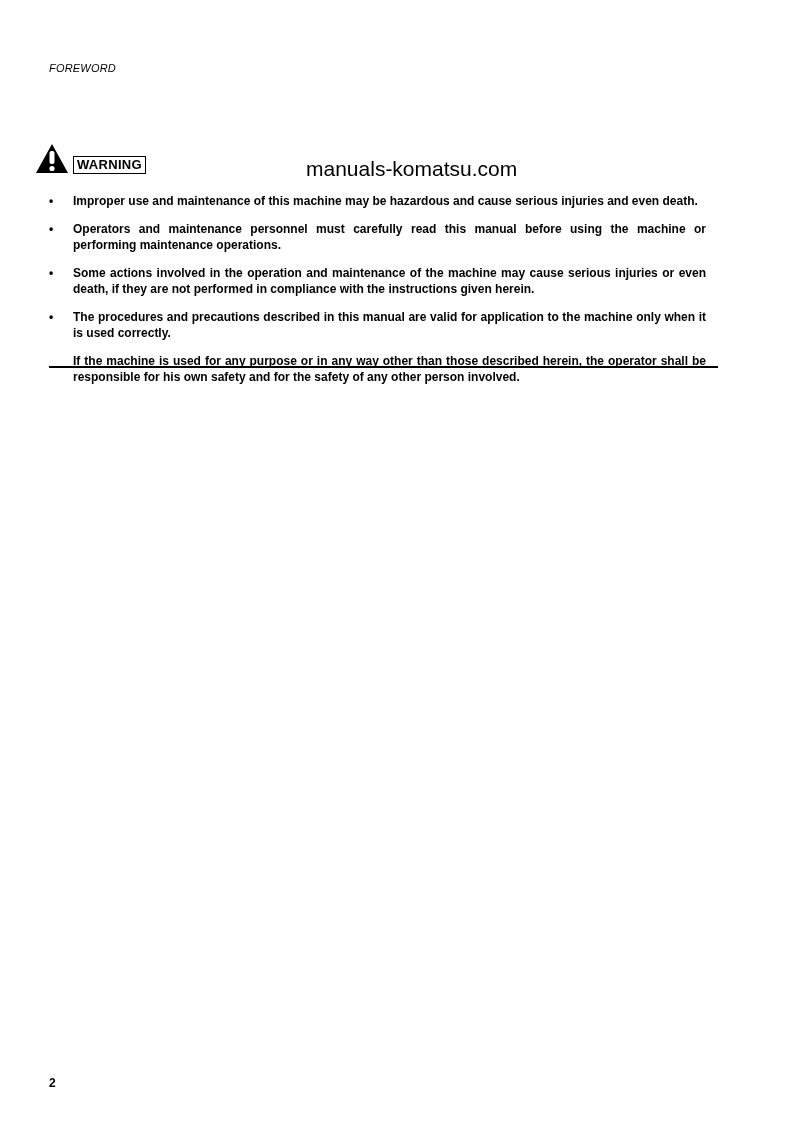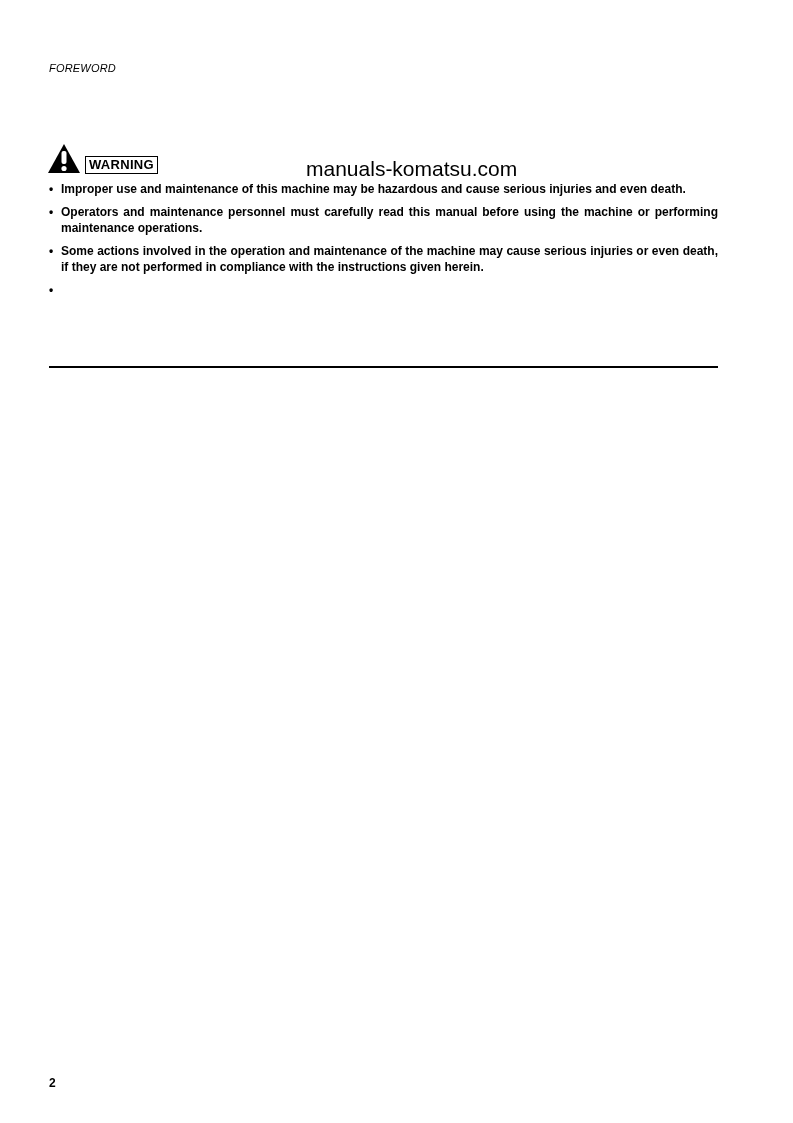--- a/index.html
+++ b/index.html
@@ -1,28 +1,28 @@
 <!DOCTYPE html>
 <html><head>
 <meta charset="utf-8">
 <style>
   html, body { margin: 0; padding: 0; background: #ffffff; }
   body { width: 793px; height: 1123px; position: relative; overflow: hidden;
          font-family: "Liberation Sans", sans-serif; color: #000; }
   .header { position: absolute; left: 49px; top: 62px; font-size: 11px; letter-spacing: 0.2px; font-style: italic; }
-  .warn-head { position: absolute; left: 47px; top: 143px; height: 31px; display: flex; align-items: flex-end; text-align: center; }
+  .warn-head { position: absolute; left: 35px; top: 143px; height: 31px; display: flex; align-items: flex-end; text-align: center; }
   .warn-icon { width: 34px; height: 31px; display: block; }
   .warn-label { margin-left: 4px; border: 1.5px solid #000; font-size: 13px; font-weight: bold;
                 line-height: 16px; padding: 0 3px; height: 16px; letter-spacing: 0.3px; }
   .watermark { position: absolute; left: 294px; top: 157px; font-size: 21px; line-height: 24px; margin-left: 12px; }
   .items { position: absolute; left: 49px; top: 181px; width: 669px; margin: 0; padding: 0; list-style: none; }
   .items li { position: relative; padding-left: 12px; font-size: 12px; font-weight: bold;
               line-height: 16px; margin-bottom: 7px; text-align: justify; }
   .items li .bullet { position: absolute; left: 0; top: 0; }
-  .items li p { margin: 0; }
+  .items li p { margin: 12px; }
   .rule { position: absolute; left: 49px; top: 366px; width: 669px; height: 2px; background: #000; }
   .page-num { position: absolute; left: 49px; top: 1076px; font-size: 12px; font-weight: bold; }
 </style>
 </head>
 <body>
 
 <div class="header">FOREWORD</div>
 
 <div class="warn-head">
   <svg class="warn-icon" viewBox="0 0 34 31">
@@ -43,18 +43,20 @@
   <li>
     <span class="bullet">•</span>
     <p>Operators and maintenance personnel must carefully read this manual before using the machine or performing  maintenance operations.</p>
   </li>
   <li>
     <span class="bullet">•</span>
     <p>Some actions involved in the operation and maintenance of the machine may cause serious injuries or even death, if they are not performed in compliance with the instructions given herein.</p>
   </li>
   <li>
     <span class="bullet">•</span>
+    <p>The procedures and precautions described in this manual are valid for application to the machine only when it is used correctly.</p>
+    <p>If the machine is used for any purpose or in any way other than those described herein, the operator shall be responsible for his own safety and for the safety of any other person involved.</p>
   </li>
 </ul>
 
 <div class="rule"></div>
 
 <div class="page-num">2</div>
 
 </body></html>

